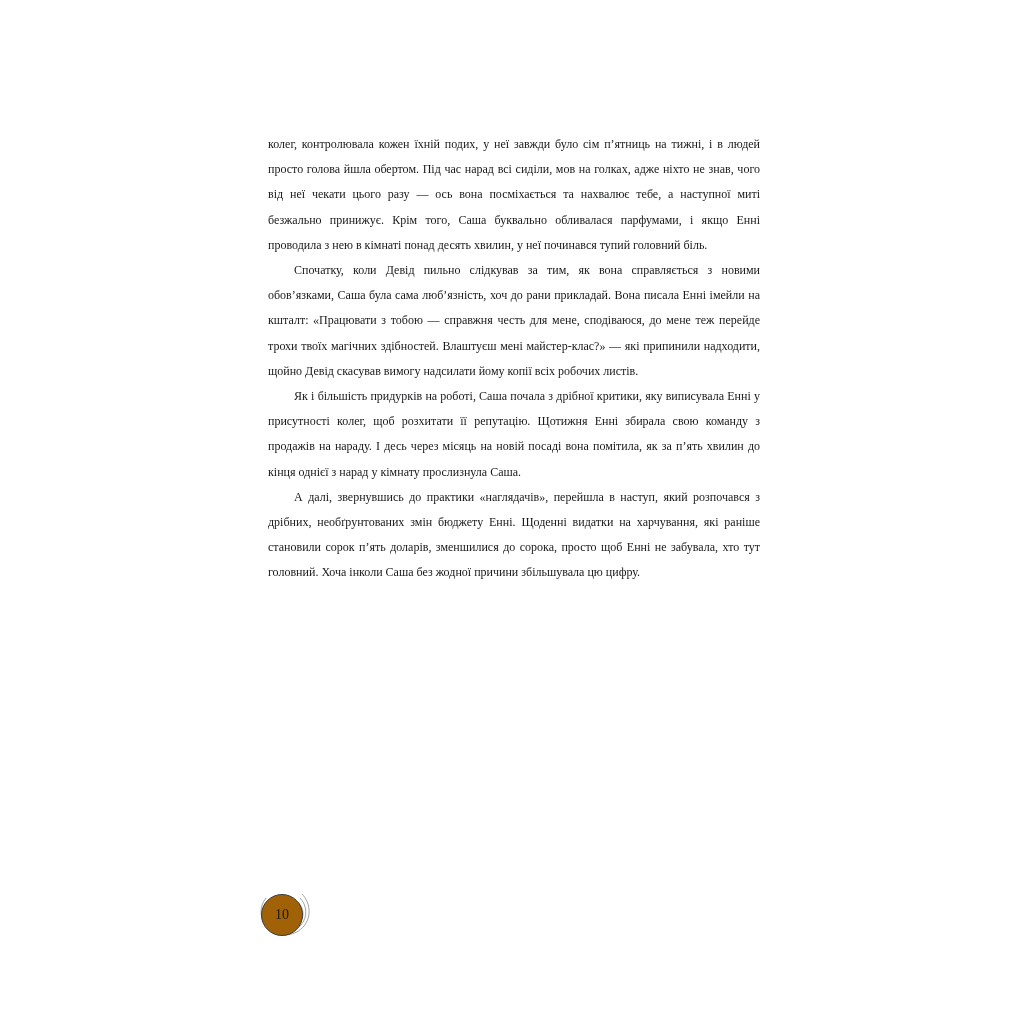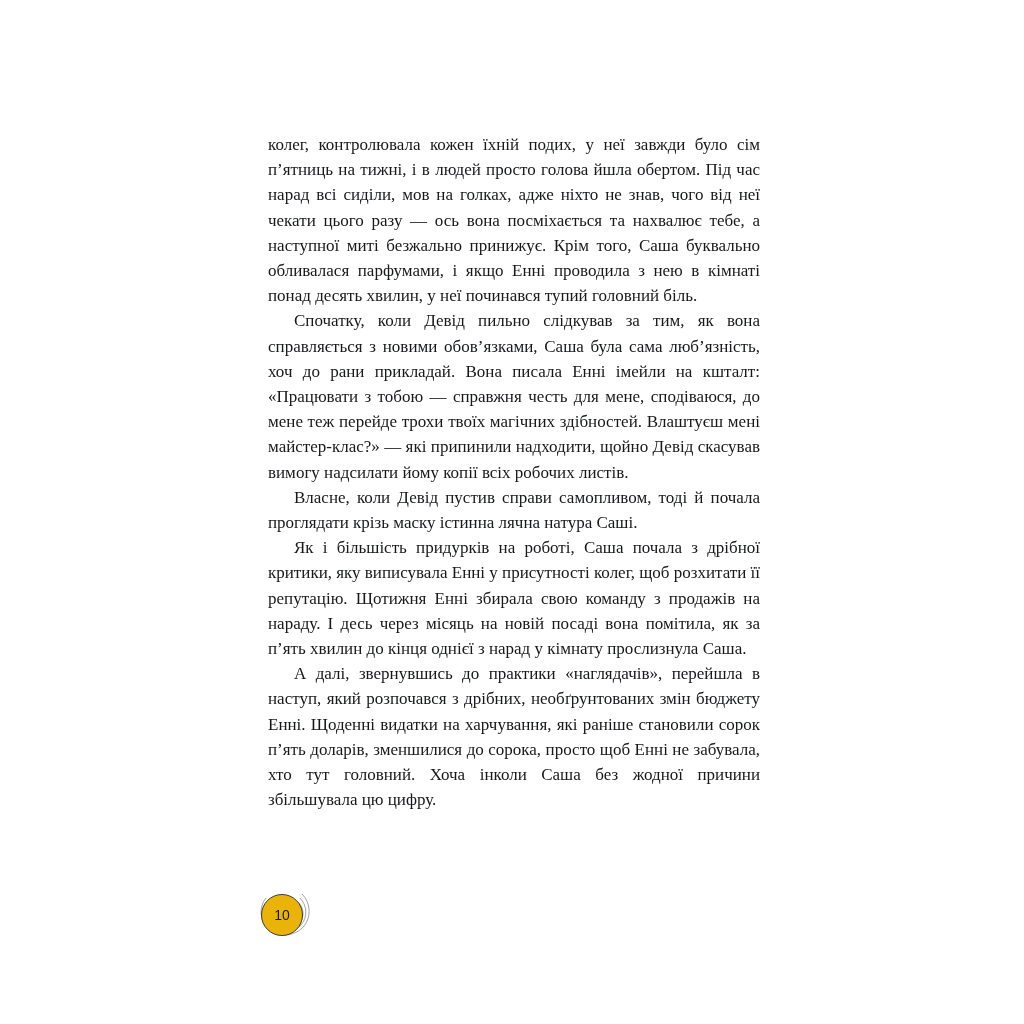--- a/index.html
+++ b/index.html
@@ -21,21 +21,21 @@
   }
   .text-block {
     position: absolute;
     left: 268px;
     top: 132px;
     width: 492px;
   }
   .para {
     margin: 0;
     font-family: "Liberation Serif", serif;
-    font-size: 17px;
+    font-size: 12px;
     line-height: 25.2px;
     color: #17181a;
     text-align: justify;
     text-indent: 0;
     hyphens: manual;
   }
   .para.indent {
     text-indent: 26px;
   }
   .page-number-wrap {
@@ -58,36 +58,35 @@
     top: 0;
     width: 42px;
     height: 42px;
     margin-left: 9px;
     margin-top: 12px;
     border: 1px solid #3c3c3c;
     border-radius: 50%;
     display: flex;
     align-items: center;
     justify-content: center;
-    font-family: Liberation Sans, sans-serif;
+    font-family: Liberation Serif, serif;
     font-size: 14px;
     color: #17181a;
-    background: #eab308;
+    background: #a16207;
     box-sizing: border-box;
   }
 </style>
 </head>
 <body>
 
 <div class="page">
 
   <div class="text-block">
     <p class="para">колег, контролювала кожен їхній подих, у неї завжди було сім п’ятниць на тижні, і в людей просто голова йшла обертом. Під час нарад всі сиділи, мов на голках, адже ніхто не знав, чого від неї чекати цього разу — ось вона по­сміхається та нахвалює тебе, а наступної миті безжально принижує. Крім того, Саша буквально обливалася парфумами, і якщо Енні проводила з нею в кім­наті понад десять хвилин, у неї починався тупий головний біль.</p>
     <p class="para indent">Спочатку, коли Девід пильно слідкував за тим, як вона справляється з новими обов’язками, Саша була сама люб’язність, хоч до рани прикладай. Вона писала Енні імейли на кшталт: «Працювати з тобою — справжня честь для мене, сподіваюся, до мене теж перейде трохи твоїх магічних здібностей. Влаштуєш мені майстер-клас?» — які припинили надходити, щойно Девід скасував вимогу надсилати йому копії всіх робочих листів.</p>
-    <p class="para indent">Власне, коли Девід пустив справи самопливом, тоді й почала проглядати крізь маску істинна лячна натура Саші.</p>
     <p class="para indent">Як і більшість придурків на роботі, Саша почала з дрібної критики, яку виписувала Енні у присутності колег, щоб розхитати її репутацію. Щотижня Енні збирала свою команду з продажів на нараду. І десь через місяць на новій посаді вона помітила, як за п’ять хвилин до кінця однієї з нарад у кім­нату прослизнула Саша.</p>
     <p class="para indent">А далі, звернувшись до практики «наглядачів», перейшла в наступ, який розпочався з дрібних, необґрунтованих змін бюджету Енні. Щоденні видатки на харчування, які раніше становили сорок п’ять доларів, зменшилися до сорока, просто щоб Енні не забувала, хто тут головний. Хоча інколи Саша без жодної причини збільшувала цю цифру.</p>
   </div>
 
   <div class="page-number-wrap">
     <svg class="swirl" viewBox="0 0 66 66">
       <g fill="none" stroke="#9a9a9a" stroke-width="0.9">
         <path d="M50 12 C58 20, 60 34, 52 44 C44 54, 28 56, 18 48 C8 40, 6 26, 14 16"></path>
         <path d="M48 16 C55 23, 56 35, 49 43 C42 51, 29 52, 21 45 C13 38, 12 27, 18 20"></path>
         <path d="M46 20 C52 26, 53 35, 47 42 C41 48, 31 49, 25 43 C19 37, 19 29, 24 24"></path>

